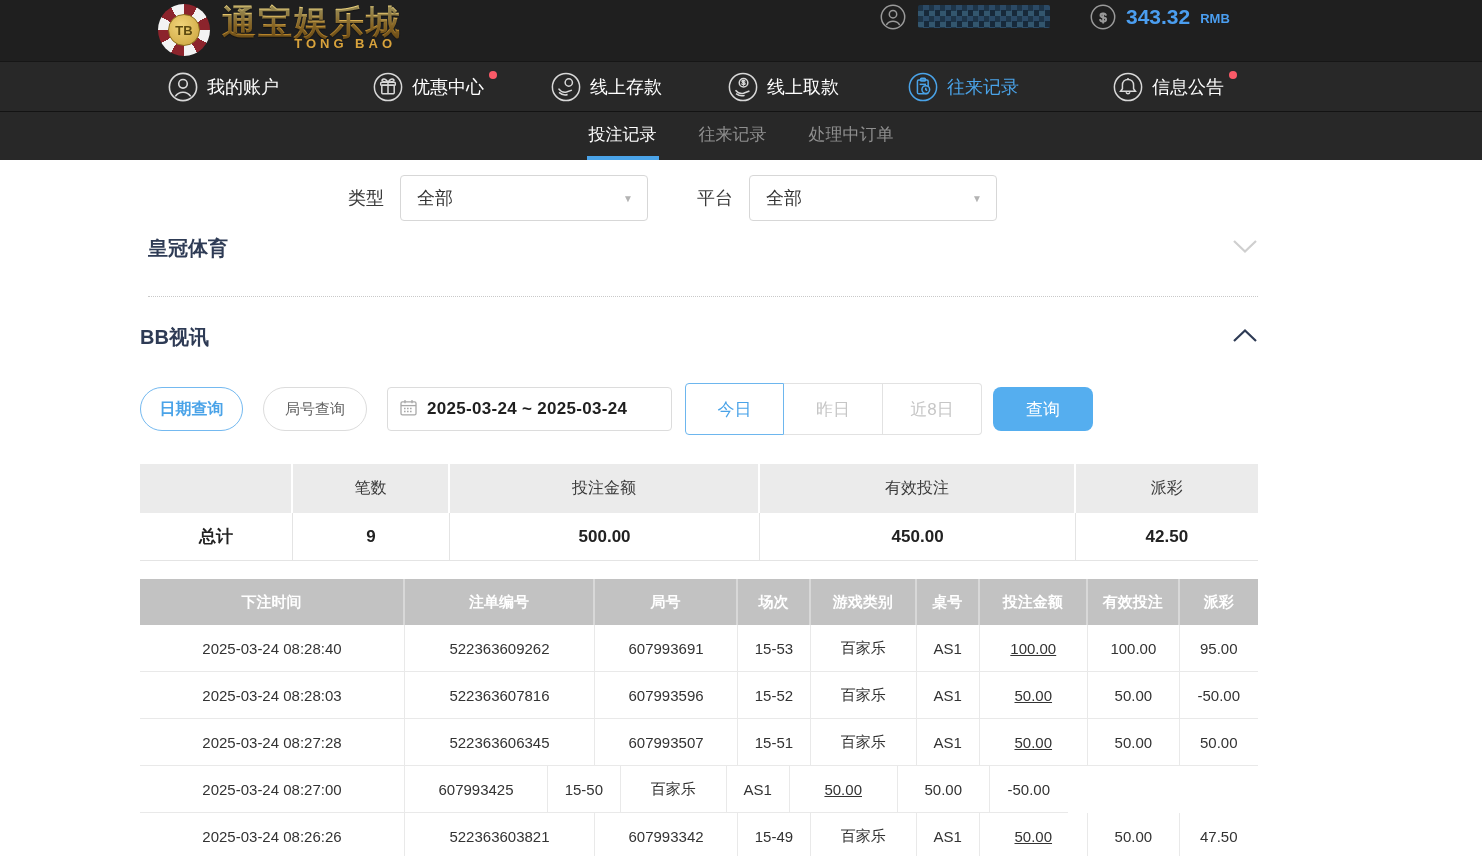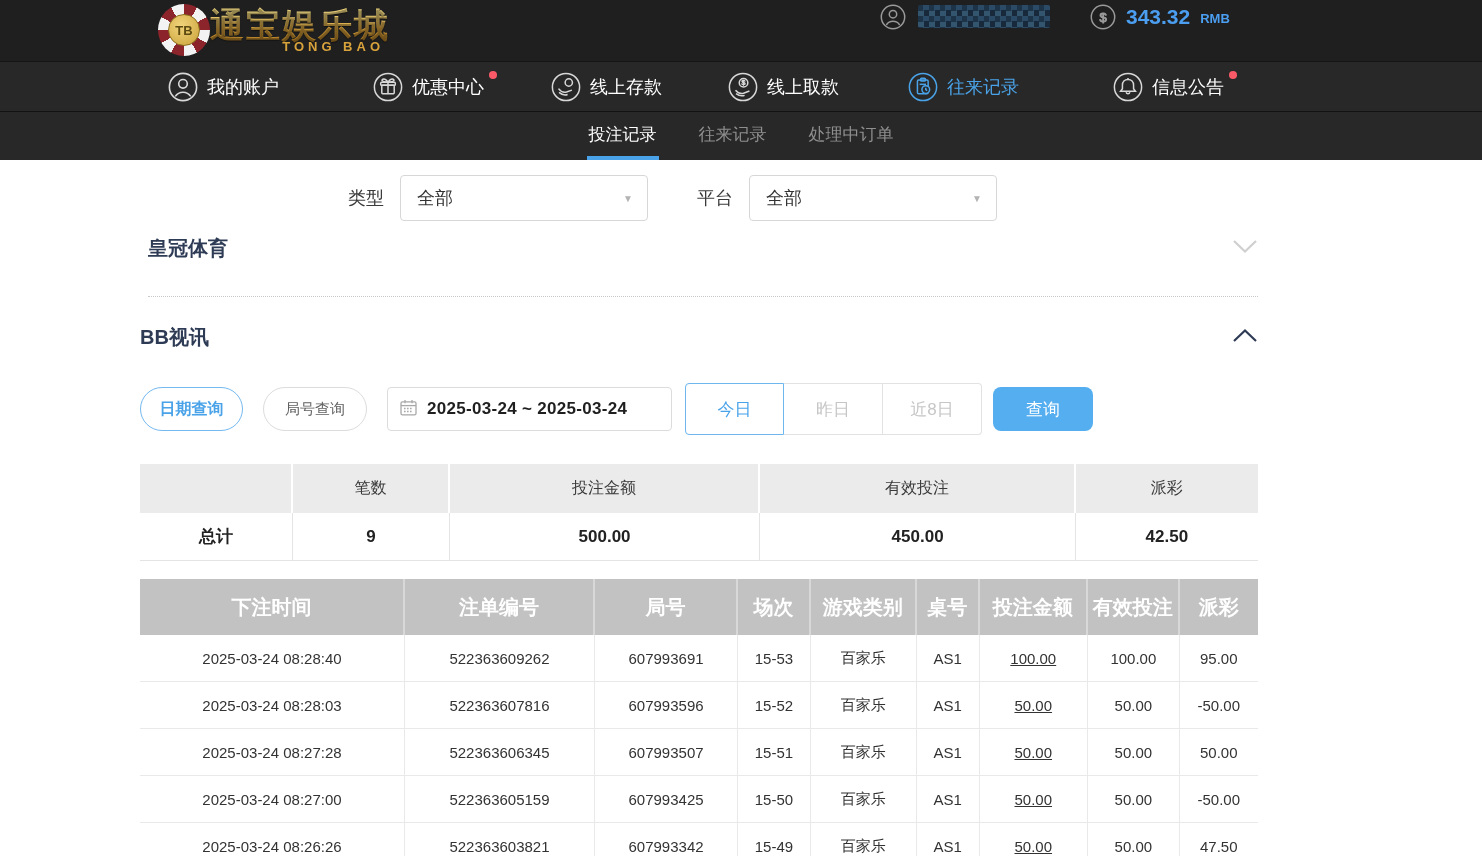--- a/index.html
+++ b/index.html
@@ -2,21 +2,21 @@
 <html><head>
 <meta charset="utf-8">
 <style>
   * { margin:0; padding:0; box-sizing:border-box; }
   html,body { background:#fff; }
   body { font-family:"Liberation Sans","DejaVu Sans",sans-serif; }
   .page { position:relative; width:1482px; height:856px; overflow:hidden; background:#fff; }
 
   
   .topbar { position:relative; height:61px; background:#1f1f1f; }
-  .logo { position:absolute; left:158px; top:2px; display:flex; align-items:center; gap:0; }
+  .logo { position:absolute; left:158px; top:2px; display:flex; align-items:flex-start; gap:12px; }
   .chip { width:52px; height:52px; border-radius:50%;
           background:repeating-conic-gradient(#8c242c 0deg 30deg, #f3f3f3 30deg 60deg);
           display:flex; align-items:center; justify-content:center; margin-top:2px; }
   .chip-inner { width:32px; height:32px; border-radius:50%; background:radial-gradient(circle at 40% 35%, #f0d37a, #caa23a);
           border:1px solid #8a6d1d; color:#5d4a10; font-size:13px; font-weight:bold;
           display:flex; align-items:center; justify-content:center; }
   .logo-texts { display:flex; flex-direction:column; align-items:flex-end; }
   .logo-title { font-size:34px; font-weight:bold; letter-spacing:2px;
           background:linear-gradient(180deg,#f6dc82 20%, #d9a33c 60%, #a8741f);
           -webkit-background-clip:text; background-clip:text; color:transparent;
@@ -91,21 +91,21 @@
   .sum-head .sum-cell { height:49px; background:#ebebeb; font-size:16px; color:#3a3a3a; border-right:2px solid #fff; }
   .sum-head .sum-cell:last-child { border-right:none; }
   .sum-body .sum-cell { height:48px; background:#fff; font-size:17px; font-weight:bold; color:#222;
           border-right:1px solid #e4e4e4; border-bottom:1px solid #e4e4e4; }
   .sum-body .sum-cell:last-child { border-right:none; }
   .s0{width:13.7%} .s1{width:14%} .s2{width:27.8%} .s3{width:28.2%} .s4{width:16.3%}
 
   
   .bet-table { margin-top:18px; }
   .bt-row { display:flex; }
-  .bt-head .cell { height:56px; background:#c2c2c2; color:#fff; font-size:20px; font-weight:bold;
+  .bt-head .cell { height:46px; background:#c2c2c2; color:#fff; font-size:15px; font-weight:bold;
           border-right:2px solid #d8d8d8; }
   .bt-head .cell:last-child { border-right:none; }
   .cell { display:flex; align-items:center; justify-content:center; }
   .bt-body .bt-row .cell { height:47px; background:#fff; font-size:15px; color:#333;
           border-right:1px solid #e9e9e9; border-bottom:1px solid #e9e9e9; }
   .bt-body .bt-row .cell:last-child { border-right:none; }
   .cell.link { color:#4aa3e8; text-decoration:underline; cursor:pointer; }
   .cell.neg { color:#fb4556; }
   .c0{width:23.7%} .c1{width:17%} .c2{width:12.8%} .c3{width:6.5%} .c4{width:9.5%}
   .c5{width:5.6%} .c6{width:9.7%} .c7{width:8.2%} .c8{width:7%}
@@ -350,21 +350,20 @@
             <div class="cell c2">607993507</div>
             <div class="cell c3">15-51</div>
             <div class="cell c4">百家乐</div>
             <div class="cell c5">AS1</div>
             <div class="cell c6 link">50.00</div>
             <div class="cell c7">50.00</div>
             <div class="cell c8">50.00</div>
           </div>
           <div class="bt-row">
             <div class="cell c0">2025-03-24 08:27:00</div>
-            <div class="cell c1">522363605159</div>
             <div class="cell c2">607993425</div>
             <div class="cell c3">15-50</div>
             <div class="cell c4">百家乐</div>
             <div class="cell c5">AS1</div>
             <div class="cell c6 link">50.00</div>
             <div class="cell c7">50.00</div>
             <div class="cell c8 neg">-50.00</div>
           </div>
           <div class="bt-row">
             <div class="cell c0">2025-03-24 08:26:26</div>

